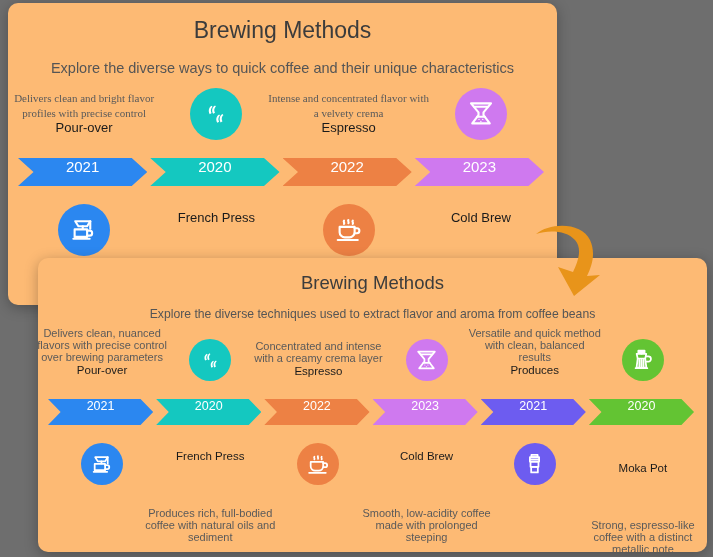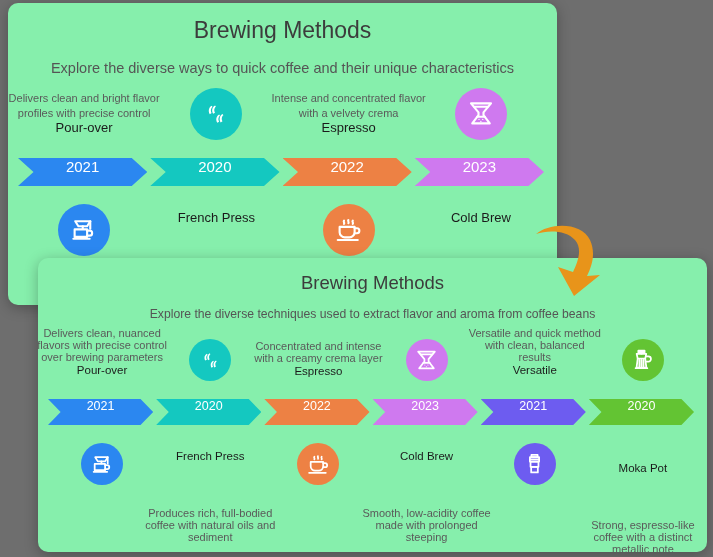--- a/index.html
+++ b/index.html
@@ -4,21 +4,21 @@
 <style>
   html,body{margin:0;padding:0;}
   body{
     width:713px;height:557px;overflow:hidden;
     background:#6e6e6e;
     font-family:"Liberation Sans","DejaVu Sans",sans-serif;
     position:relative;
   }
   .card{
     position:absolute;
-    background:#86efac;
+    background:#fdba74;
     border-radius:10px;
     box-shadow:0 3px 14px rgba(0,0,0,.28);
     overflow:hidden;
   }
   
   #card-back{ left:8px; top:3px; width:549px; height:302px; z-index:1; }
   
   #card-front{ left:38px; top:258px; width:669px; height:294px; z-index:3; }
 
   .card-title{
@@ -62,21 +62,21 @@
   .chev:first-child{ clip-path:polygon(0 0, 88% 0, 100% 50%, 88% 100%, 0 100%, 12% 50%); }
 
   .cell{
     position:absolute;
     box-sizing:border-box;
     text-align:center;
   }
   .label{ color:#1b1b1b; }
   .desc{ color:#5a5a5a; }
   #card-back .label{font-size:13px;line-height:16px;}
-  #card-back .desc{font-size:11px;line-height:14.5px;}
+  #card-back .desc{font-size:11px;line-height:14.5px;font-family:Liberation Serif, serif;}
   #card-front .label{font-size:11.5px;line-height:14px;}
   #card-front .desc{font-size:11px;line-height:12px;margin-top:44px;}
 
   .ic{
     position:absolute;
     border-radius:50%;
     display:flex;align-items:center;justify-content:center;
     left:50%;
   }
   #card-back .ic{ width:52px;height:52px;margin-left:-26px; }
@@ -274,21 +274,21 @@
           <circle cx="10.4" cy="16.3" r=".55" fill="#fff" stroke="none"></circle>
           <circle cx="13.4" cy="16.3" r=".55" fill="#fff" stroke="none"></circle>
           <circle cx="11.9" cy="18" r=".55" fill="#fff" stroke="none"></circle>
         </g>
       </svg>
       </div>
       <div class="stem" style="background: rgb(109, 92, 240); top: 48px; height: 18px; left: 496.75px; margin-left: -1px; position: absolute;"></div>
       <div class="dot" style="background: rgb(109, 92, 240); top: 63px; left: 496.75px; margin-left: -3.5px; position: absolute;"></div>
       <div class="cell" style="width: 132.167px; left: 430.667px; top: -32px; height: 80px; display: flex; flex-direction: column; justify-content: flex-end;">
         <div class="desc">Versatile and quick method with clean, balanced results</div>
-        <div class="label">Versatile</div>
+        <div class="label">Produces</div>
       </div>
       <div class="ic" style="background: rgb(109, 92, 240); left: 496.75px; margin-left: -21px; top: 114px;">
       <svg width="25" height="25" viewBox="0 0 24 24">
         <g fill="none" stroke="#fff" stroke-width="1.7" stroke-linecap="round" stroke-linejoin="round">
           <path d="M9 2.8 h6 v2.2 h-6 z"></path>
           <path d="M7.6 5 h8.8 v4.2 h-8.8 z"></path>
           <path d="M8.2 9.2 h7.6 v5 h-7.6 z"></path>
           <path d="M8.8 14.2 h6.4 v5.4 h-6.4 z"></path>
           <path d="M7.6 7.1 h8.8"></path>
         </g>

